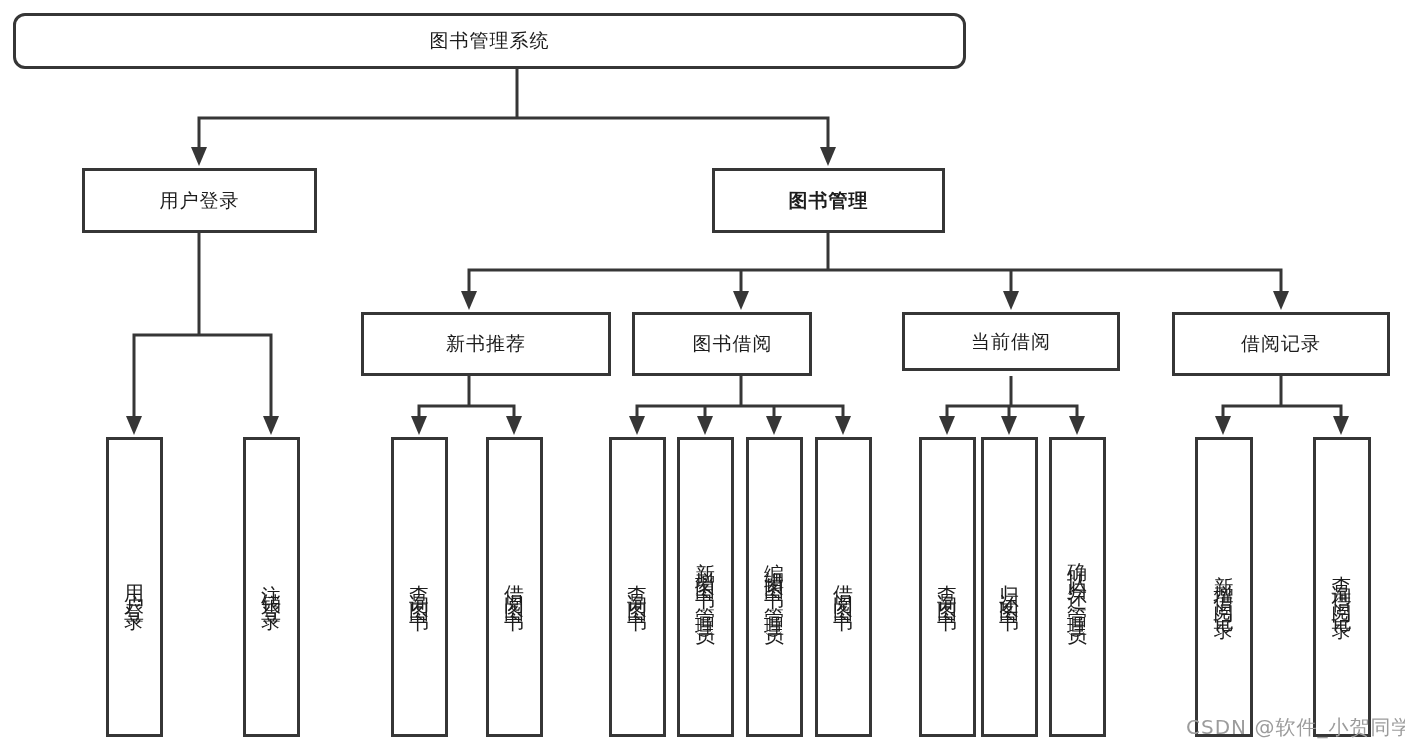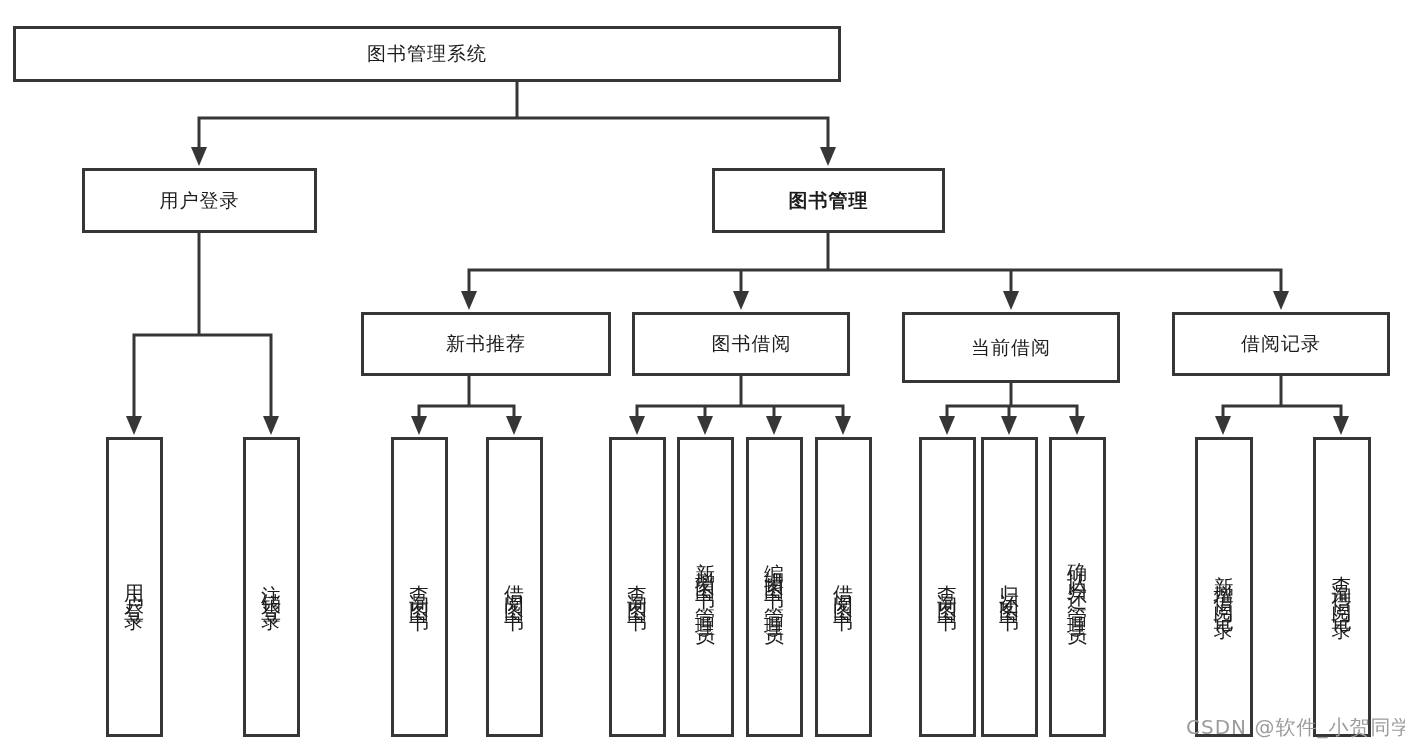--- a/index.html
+++ b/index.html
@@ -103,28 +103,28 @@
       <polygon points="766,416 782,416 774,435"></polygon>
       <polygon points="835,416 851,416 843,435"></polygon>
       <polygon points="939,416 955,416 947,435"></polygon>
       <polygon points="1001,416 1017,416 1009,435"></polygon>
       <polygon points="1069,416 1085,416 1077,435"></polygon>
       <polygon points="1215,416 1231,416 1223,435"></polygon>
       <polygon points="1333,416 1349,416 1341,435"></polygon>
     </g>
   </svg>
 
-  <div class="node" style="left:13px; top:26px; width:828px; height:56px;">图书管理系统</div>
+  <div class="node" style="left:13px; top:13px; width:953px; height:56px;border-radius:12px;">图书管理系统</div>
 
   <div class="node" style="left:82px; top:168px; width:235px; height:65px;">用户登录</div>
   <div class="node" style="left:712px; top:168px; width:233px; height:65px;font-weight:bold;">图书管理</div>
 
   <div class="node" style="left:361px; top:312px; width:250px; height:64px;">新书推荐</div>
-  <div class="node" style="left:632px; top:312px; width:218px; height:64px;padding-left:21px;">图书借阅</div>
-  <div class="node" style="left:902px; top:312px; width:218px; height:71px;">当前借阅</div>
+  <div class="node" style="left:632px; top:312px; width:180px; height:64px;padding-left:21px;">图书借阅</div>
+  <div class="node" style="left:902px; top:312px; width:218px; height:59px;">当前借阅</div>
   <div class="node" style="left:1172px; top:312px; width:218px; height:64px;text-align:center;">借阅记录</div>
 
   <div class="node vert" style="left:106px; top:437px; width:57px; height:300px;">
     <span class="vtext">用户登录</span>
   </div>
   <div class="node vert" style="left:243px; top:437px; width:57px; height:300px;">
     <span class="vtext">注销登录</span>
   </div>
 
   <div class="node vert" style="left:391px; top:437px; width:57px; height:300px;">

